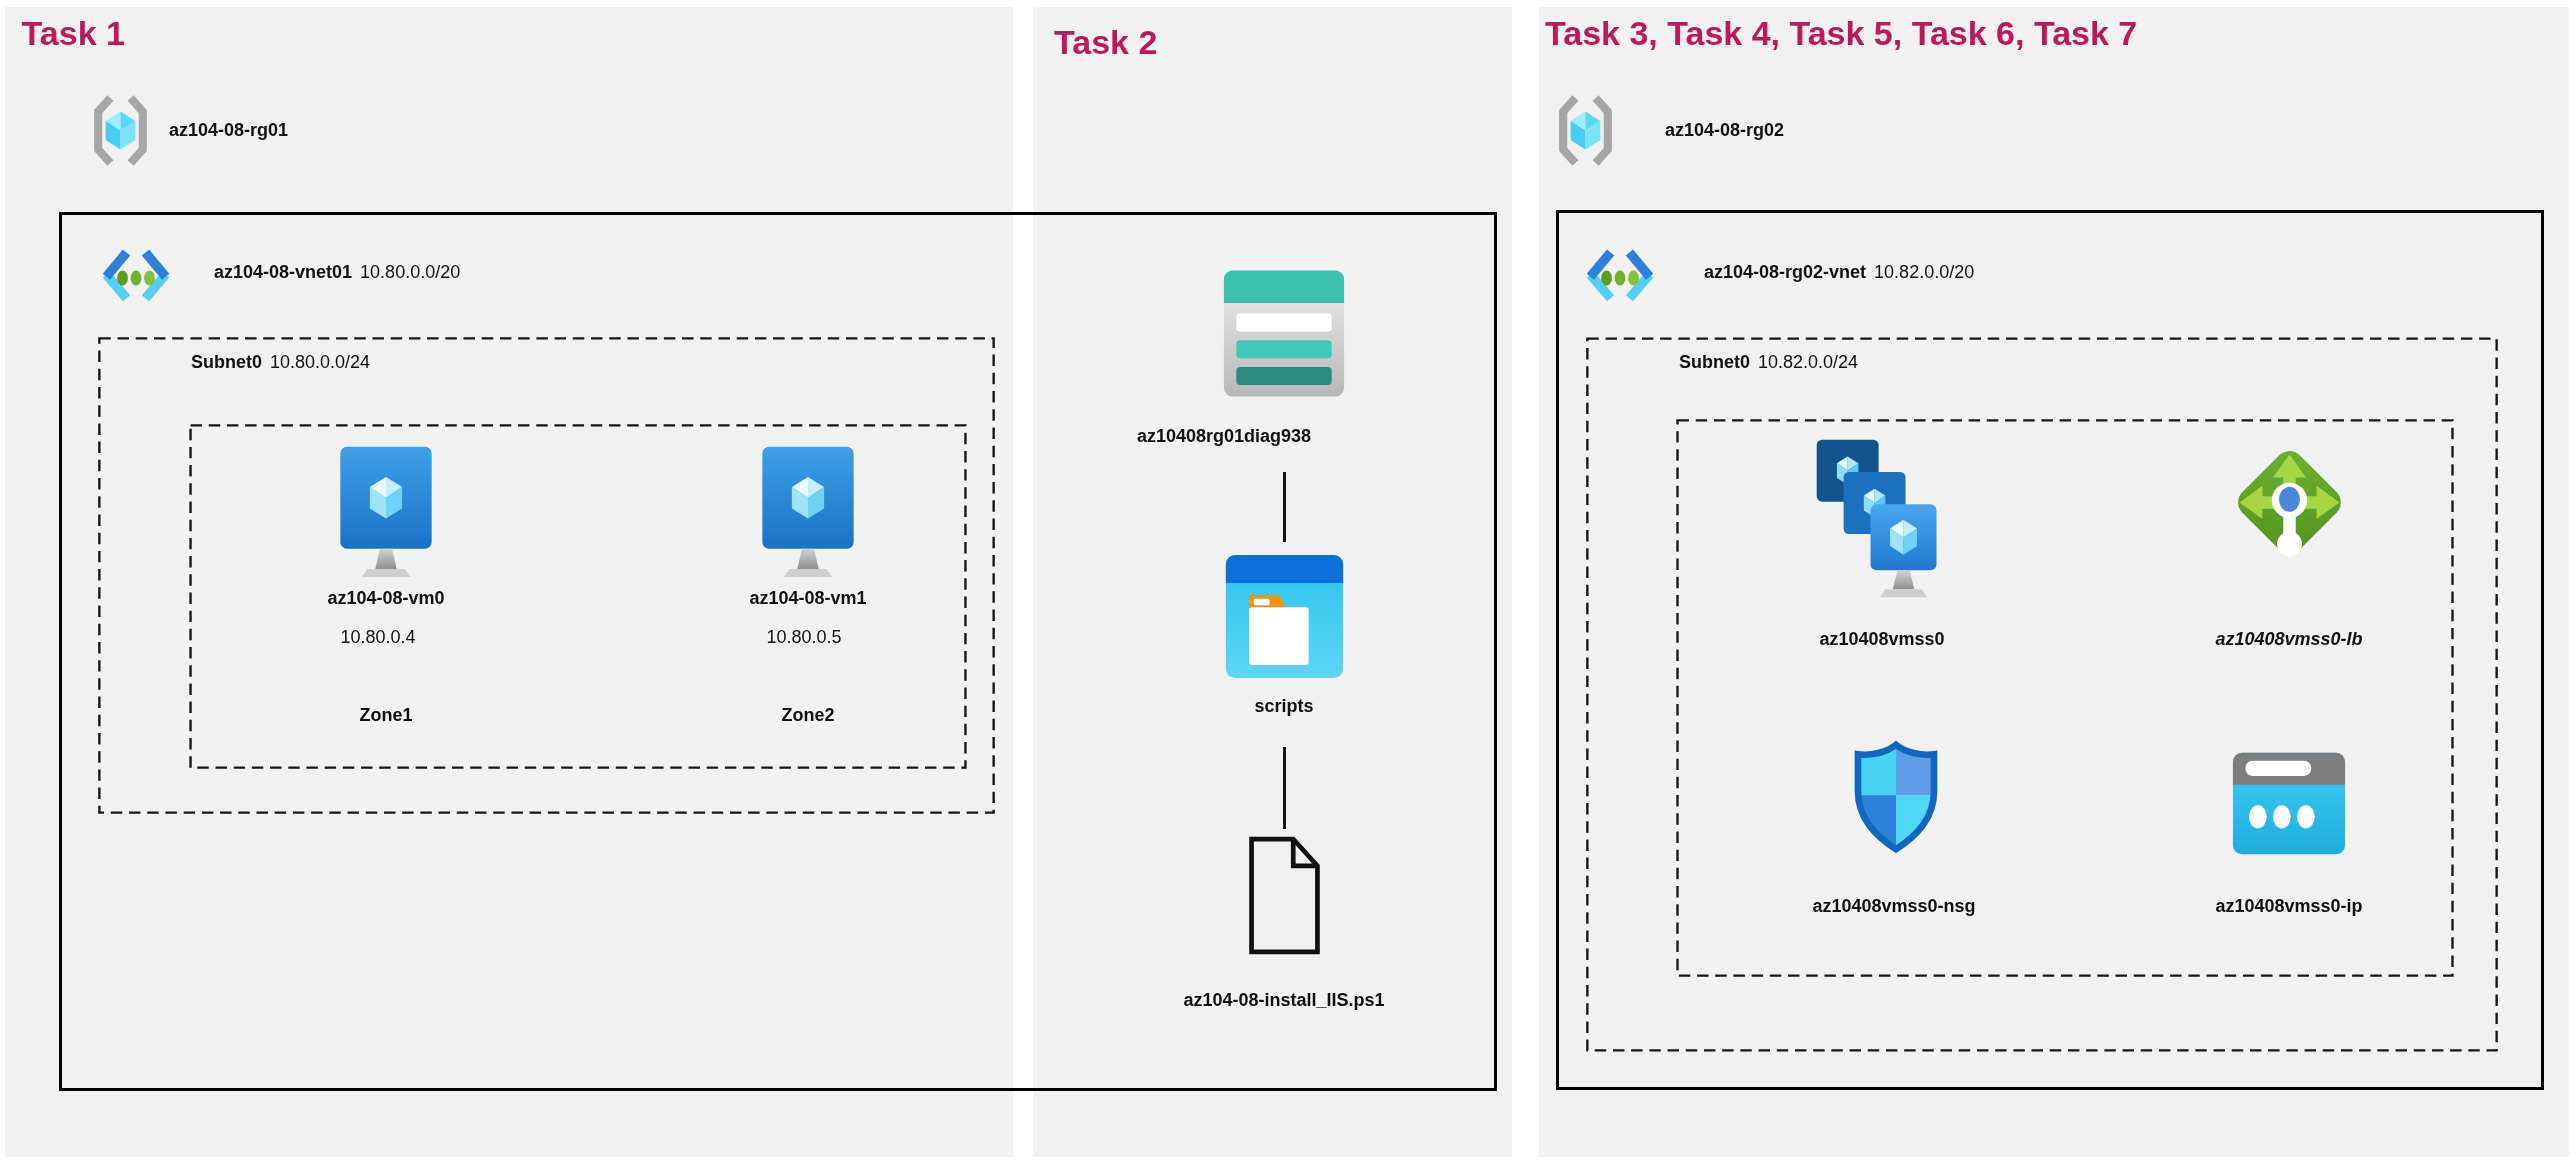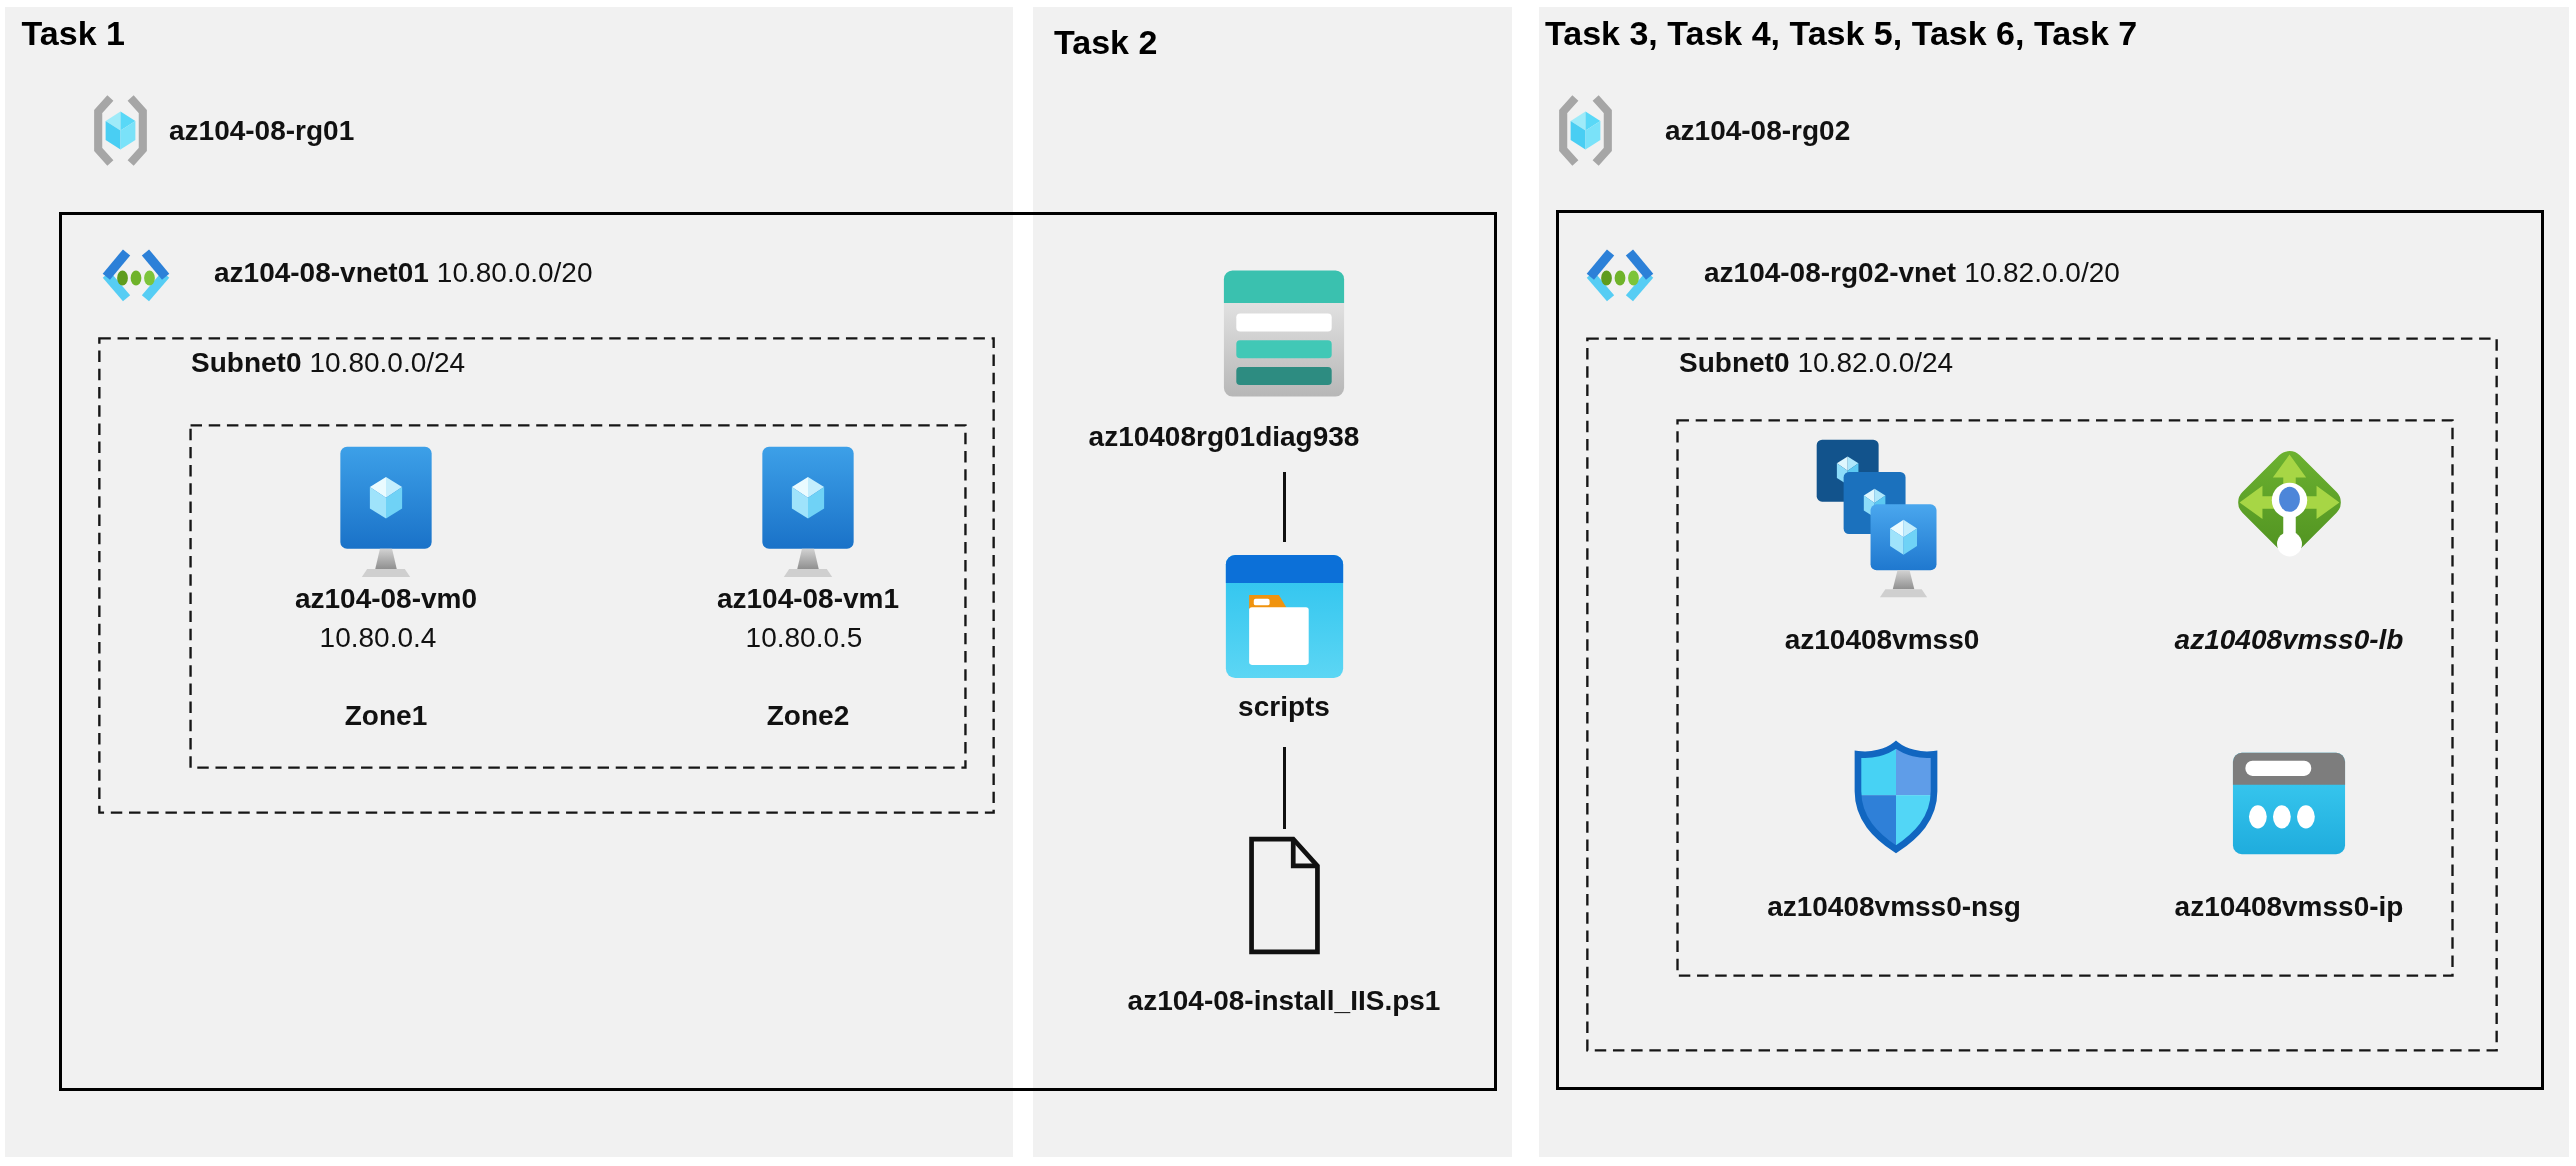--- a/index.html
+++ b/index.html
@@ -1,22 +1,22 @@
 <!DOCTYPE html>
 <html style="font-size:10.8px"><head>
 <meta charset="utf-8">
 <style>
   html,body{margin:0;padding:0;background:#ffffff;}
   body{width:2576px;height:1166px;position:relative;overflow:hidden;
        font-family:"Liberation Sans","DejaVu Sans",sans-serif;color:#111;}
   .abs{position:absolute;}
   .panel{position:absolute;top:6.7px;height:1150px;background:#f1f1f1;}
-  .task-title{position:absolute;font-size:34px;font-weight:700;color:#000000;white-space:nowrap;}
+  .task-title{position:absolute;font-size:34px;font-weight:700;color:#be185d;white-space:nowrap;}
   .solid-box{position:absolute;border:3.4px solid #000;background:transparent;}
-  .lbl{position:absolute;font-size:28px;font-weight:700;line-height:35px;white-space:nowrap;}
+  .lbl{position:absolute;font-size:18px;font-weight:700;line-height:35px;white-space:nowrap;}
   .lbl .cidr{font-weight:400;margin-left:8px;}
   .lbl.reg{font-weight:400;}
   .lbl.ctr{transform:translateX(-50%);text-align:center;}
   .conn{position:absolute;width:2.7px;background:#111;}
   svg{display:block;}
   .dash rect{fill:none;stroke:#161616;stroke-width:3.5;stroke-dasharray:17 10;}
 </style>
 </head>
 <body>
 

